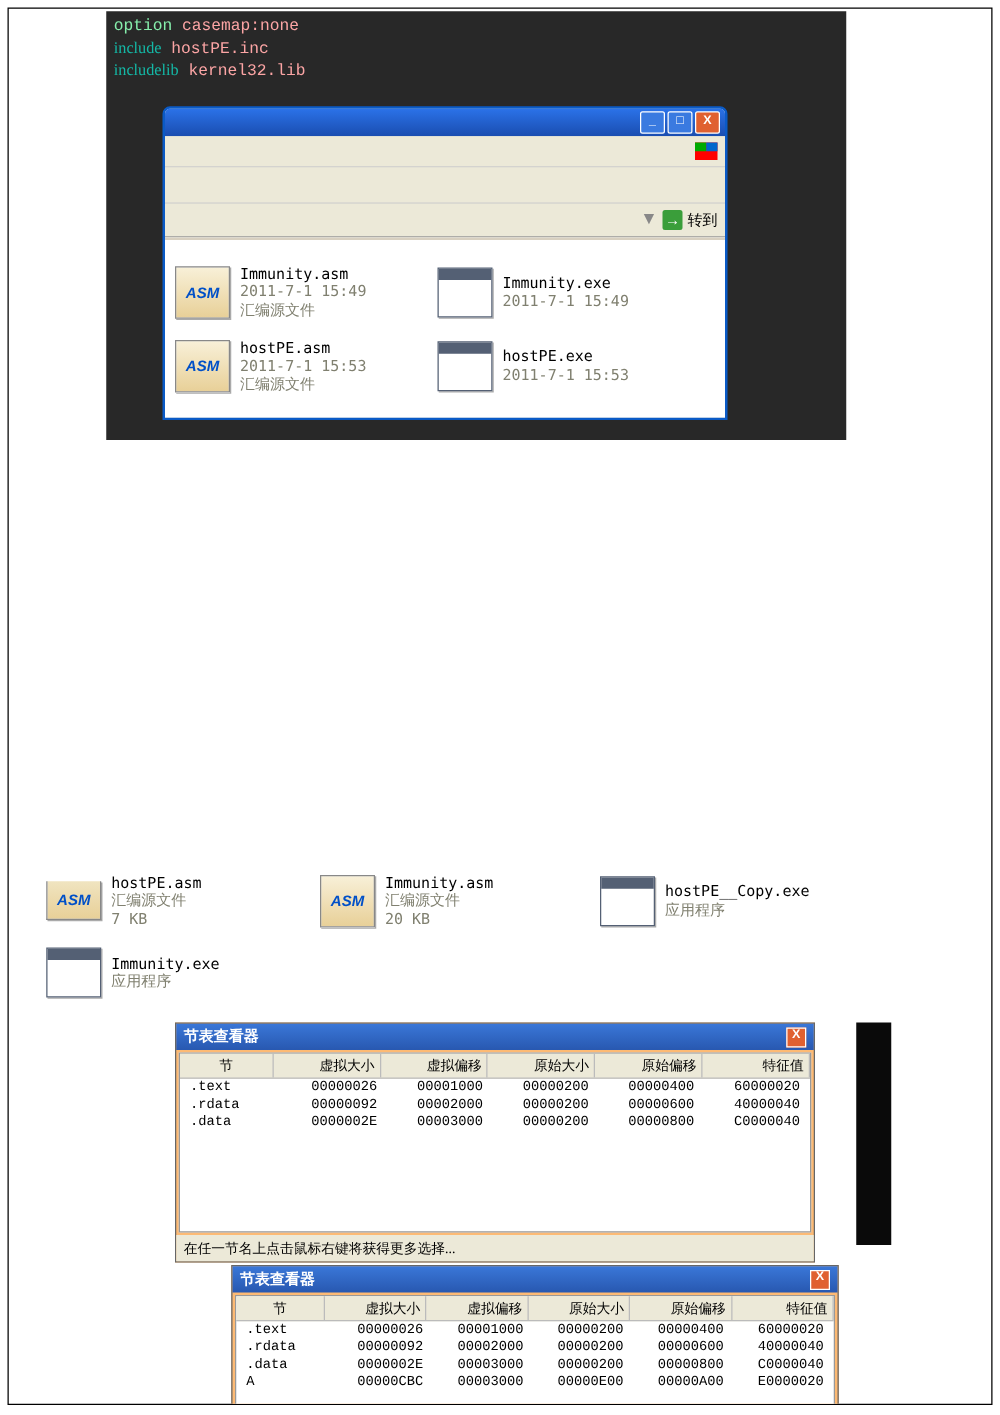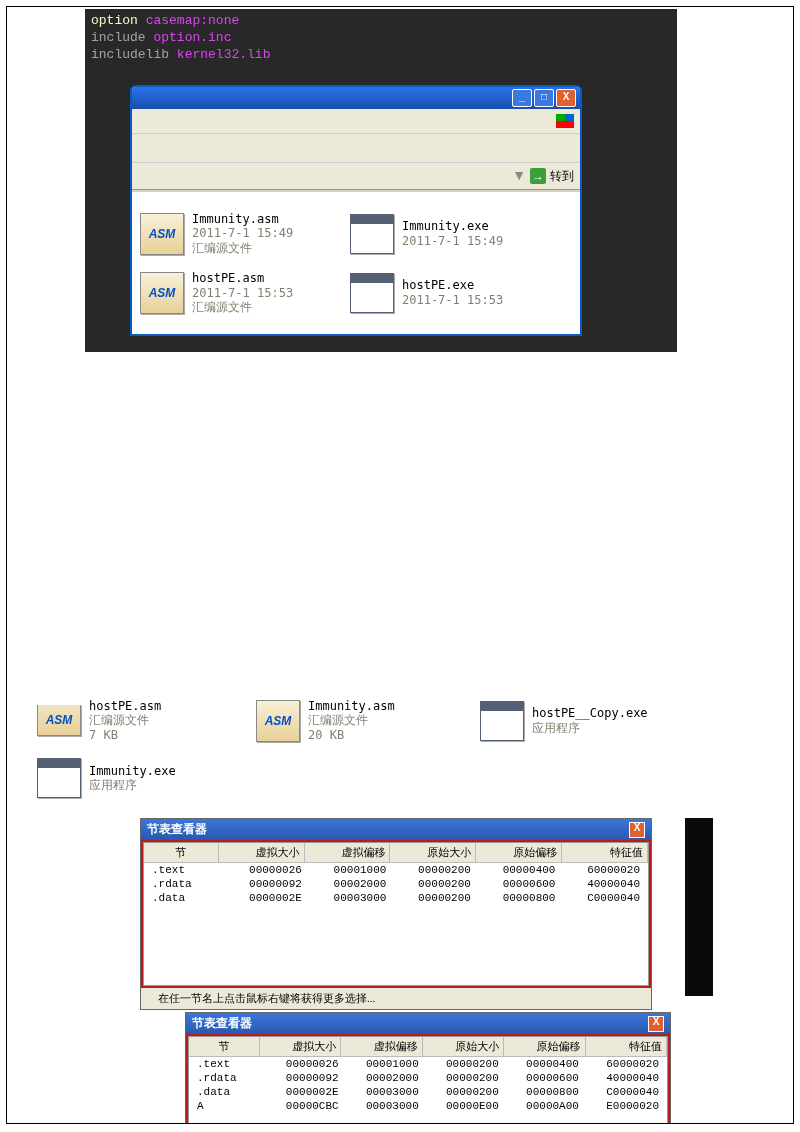--- a/index.html
+++ b/index.html
@@ -1,21 +1,21 @@
 <!DOCTYPE html>
 <html><head>
 <meta charset="utf-8">
 <style>
 body { margin:0; padding:0; font-family:"SimSun","Microsoft YaHei",serif; font-size:14px; background:#fff; width:800px; }
 .page { border:1px solid #000; margin:6px; position:relative; height:1118px; box-sizing:border-box; overflow:hidden; }
 .code-bg { background:#282828; position:relative; padding:4px 6px; margin-top:2px; }
 .code-line { font-family:"Courier New",monospace; font-size:13px; line-height:1.3; }
-.kw-option { color:#fef9c3; }
-.kw-include { color:#a3a3a3; }
-.kw-file { color:#d946ef; }
+.kw-option { color:#86efac; }
+.kw-include { color:#14b8a6;font-family:Liberation Serif, serif; }
+.kw-file { color:#fca5a5; }
 .xp-window { position:absolute; background:#ece9d8; border:2px solid #0a5ac6; border-radius:6px 6px 0 0; }
 .w1 { left:123px; top:78px; width:448px; }
 .titlebar { height:22px; background:linear-gradient(#2b72e8,#1a4db0); border-radius:4px 4px 0 0; display:flex; justify-content:flex-end; align-items:center; padding-right:4px; }
 .tb-btn { width:18px; height:16px; margin-left:2px; border:1px solid #fff; border-radius:2px; font-size:10px; text-align:center; line-height:14px; color:#fff; font-weight:bold; font-family:Arial; }
 .tb-min { background:#3a7ae0; }
 .tb-max { background:#3a7ae0; }
 .tb-close { background:#e06030; }
 .toolbar-top { height:24px; background:#ece9d8; border-bottom:1px solid #ccc; display:flex; justify-content:flex-end; align-items:center; padding-right:6px; }
 .flag { width:18px; height:14px; background:#f00; position:relative; }
 .flag::before { content:""; position:absolute; width:9px; height:7px; background:#0a0; left:0; top:0; }
@@ -29,46 +29,46 @@
 .exe-icon { width:42px; height:38px; border:1px solid #546074; background:#fff; position:relative; box-shadow:1px 1px 0 #aaa; }
 .exe-icon::before { content:""; position:absolute; top:0; left:0; right:0; height:9px; background:#546074; }
 .file-txt { margin-left:8px; font-family:"SimSun",monospace; font-size:12px; line-height:1.2; }
 .file-name { color:#000; }
 .file-meta { color:#808070; }
 .secondary-row { position:relative; margin-top:335px; padding:6px 8px; display:flex; flex-wrap:wrap; }
 .file-item2 { display:flex; align-items:center; margin:6px 4px; }
 .asm-icon-half { width:42px; height:30px; border:1px solid #888; border-top:none; background:linear-gradient(#f0e4c0,#e8d098); display:flex; align-items:center; justify-content:center; font-family:Arial; font-weight:bold; font-size:12px; color:#0050c8; font-style:italic; box-shadow:1px 1px 0 #aaa; }
 
 .sect-wrap { position:relative; margin-top:8px; }
-.sect-win { background:#b91c1c; border:1px solid #666; margin:2px 0; }
+.sect-win { background:#fdba74; border:1px solid #666; margin:2px 0; }
 .sv1 { margin-left:133px; width:510px; }
 .sv2 { margin-left:178px; width:484px; }
 .sect-title { background:linear-gradient(#3a77d8,#2858b0); color:#fff; font-size:12px; font-weight:bold; padding:2px 6px; display:flex; justify-content:space-between; align-items:center; font-family:"SimSun"; }
 .sect-close { width:14px; height:14px; background:#e06030; color:#fff; border:1px solid #fff; text-align:center; line-height:10px; font-size:10px; font-family:Arial; }
 .sect-table { background:#fff; border:1px solid #999; margin:2px; font-family:"SimSun",monospace; font-size:11px; }
 .sect-hdr { display:flex; background:#ece9d8; border-bottom:1px solid #bbb; }
 .sect-hdr span { padding:2px 4px; border-right:1px solid #bbb; text-align:center; }
 .sect-row { display:flex; padding:0 4px;align-items:center; }
 .sect-row span { padding:1px 4px; font-family:"Courier New",monospace; text-align:left; }
 .col-name { width:70px; }
 .col-v { width:82px; text-align:right !important; }
 .sect-empty { height:80px; }
 .sect-empty2 { height:48px; }
-.sect-status { font-size:11px; padding:3px 17px; background:#ece9d8; }
+.sect-status { font-size:11px; padding:3px 6px; background:#ece9d8; }
 .black-bar { position:absolute; right:80px; width:28px; background:#0a0a0a; }
 .bb1 { top:0; height:178px; }
 </style>
 </head>
 <body>
 
 <div class="page">
 
   <div class="code-bg" style="width:580px; margin-left:78px; height:335px;">
     <div class="code-line"><span class="kw-option">option</span> <span class="kw-file">casemap:none</span></div>
-    <div class="code-line"><span class="kw-include">include</span> <span class="kw-file">option.inc</span></div>
+    <div class="code-line"><span class="kw-include">include</span> <span class="kw-file">hostPE.inc</span></div>
     <div class="code-line"><span class="kw-include">includelib</span> <span class="kw-file">kernel32.lib</span></div>
   </div>
 
   <div class="xp-window w1">
     <div class="titlebar">
       <span class="tb-btn tb-min">_</span>
       <span class="tb-btn tb-max">□</span>
       <span class="tb-btn tb-close">X</span>
     </div>
     <div class="toolbar-top">

